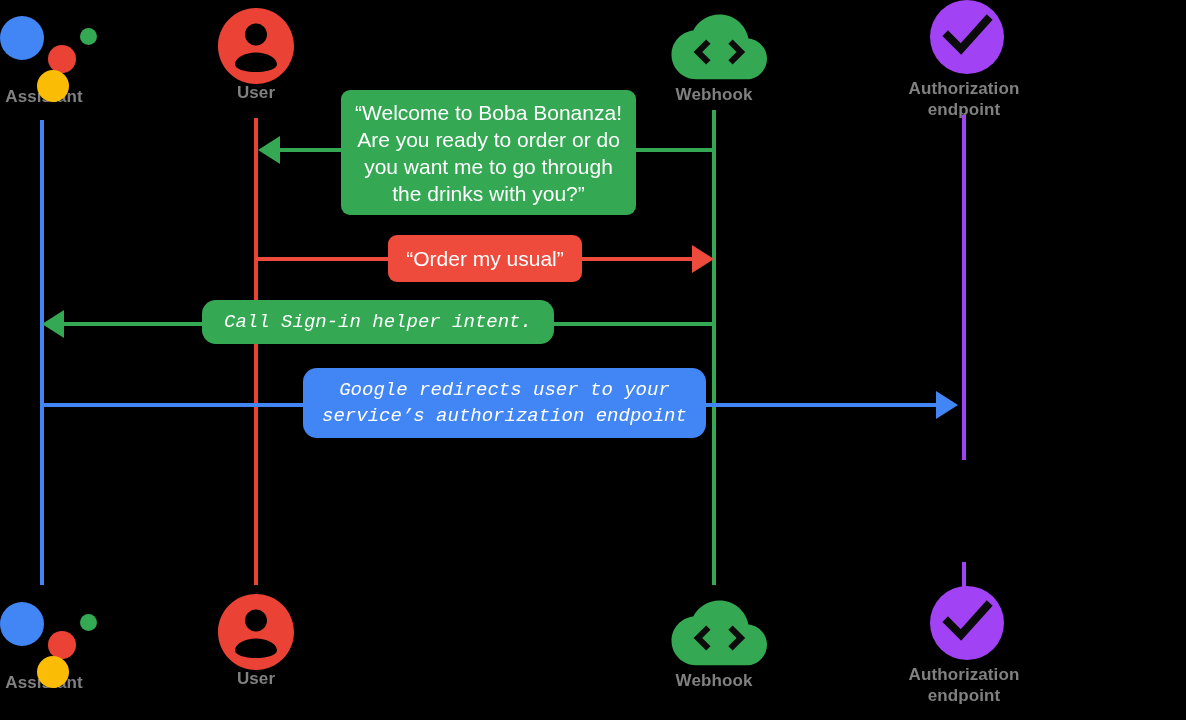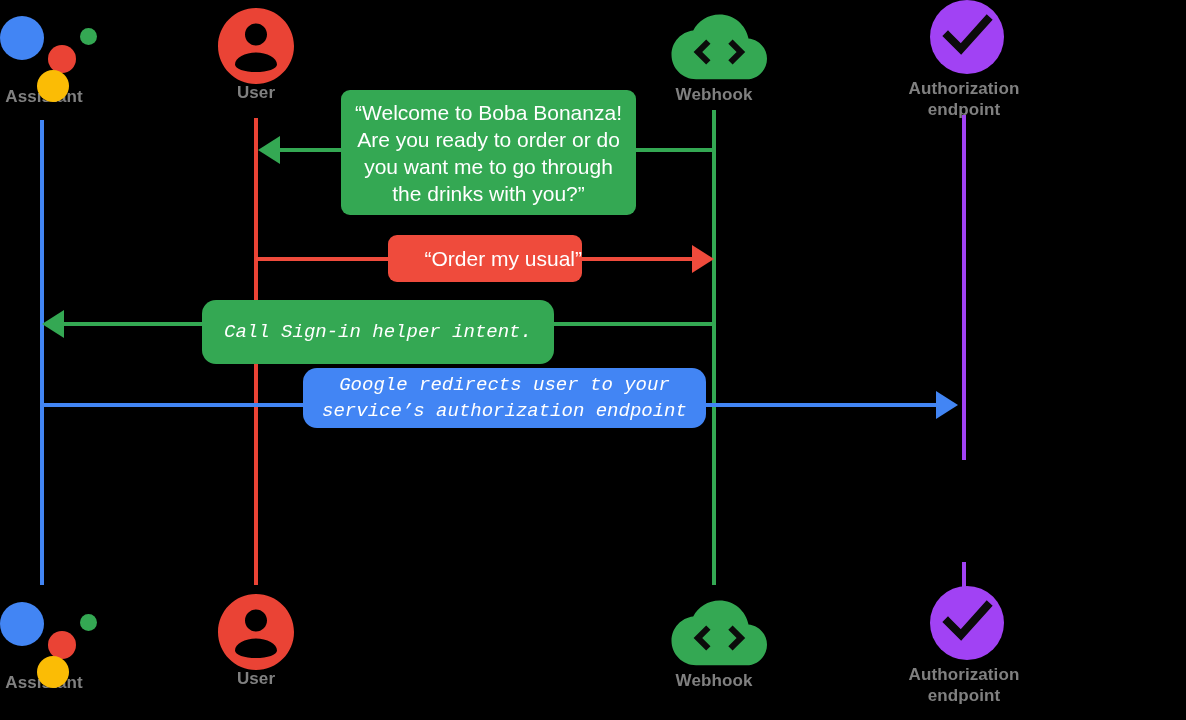--- a/index.html
+++ b/index.html
@@ -155,35 +155,35 @@
   <div class="bubble bubble-sans" style="left:341px; top:90px; width:295px; height:125px; background:#34A853;">
     <span class="bubble-inner">“Welcome to Boba Bonanza!
 Are you ready to order or do
 you want me to go through
 the drinks with you?”</span>
   </div>
 
   <div class="hline" style="left:256px; top:257px; width:134px; background:#EF4B3C;"></div>
   <div class="hline" style="left:580px; top:257px; width:112px; background:#EF4B3C;"></div>
   <div class="arrowhead arrow-right" style="left:692px; top:245px; color:#EF4B3C;"></div>
-  <div class="bubble bubble-sans" style="left:388px; top:235px; width:194px; height:47px; background:#EF4B3C;text-align:right;">
+  <div class="bubble bubble-sans" style="left:388px; top:235px; width:194px; height:47px; background:#EF4B3C;">
     <span class="bubble-inner">“Order my usual”</span>
   </div>
 
   <div class="hline" style="left:552px; top:322px; width:162px; background:#34A853;"></div>
   <div class="hline" style="left:62px; top:322px; width:142px; background:#34A853;"></div>
   <div class="arrowhead arrow-left" style="left:42px; top:310px; color:#34A853;"></div>
-  <div class="bubble bubble-mono" style="left:202px; top:300px; width:352px; height:64px; background:#34A853;">
+  <div class="bubble bubble-mono" style="left:202px; top:300px; width:352px; height:44px; background:#34A853;">
     <span class="bubble-inner">Call Sign-in helper intent.</span>
   </div>
 
   <div class="hline" style="left:40px; top:403px; width:266px; background:#4285F4;"></div>
   <div class="hline" style="left:704px; top:403px; width:232px; background:#4285F4;"></div>
   <div class="arrowhead arrow-right" style="left:936px; top:391px; color:#4285F4;"></div>
-  <div class="bubble bubble-mono" style="left:303px; top:368px; width:403px; height:60px; background:#4285F4;">
+  <div class="bubble bubble-mono" style="left:303px; top:368px; width:403px; height:70px; background:#4285F4;">
     <span class="bubble-inner">Google redirects user to your
 service’s authorization endpoint</span>
   </div>
 
 
   <div class="actor" style="left:-56px; top:594px;">
     <div class="actor-icon">
       <span class="dot dot-blue"></span>
       <span class="dot dot-green"></span>
       <span class="dot dot-red"></span>

